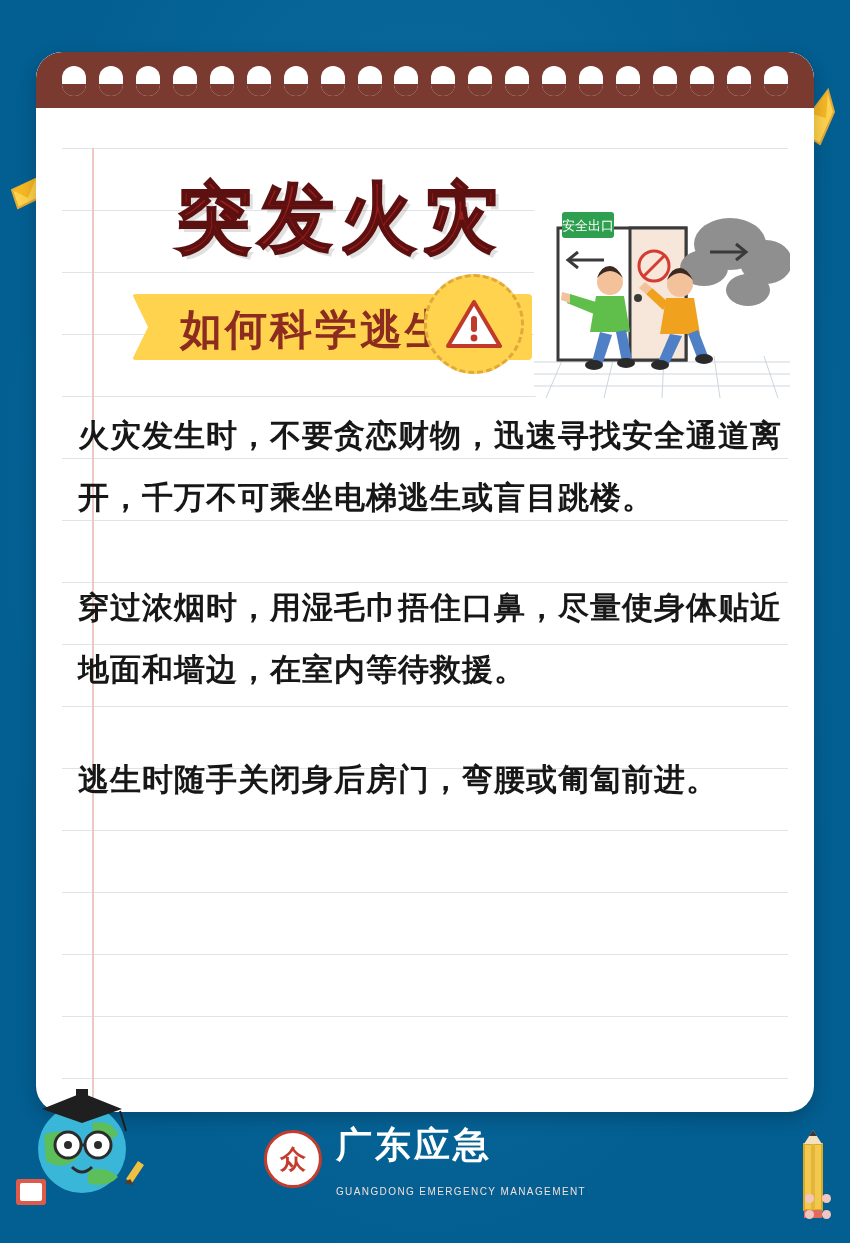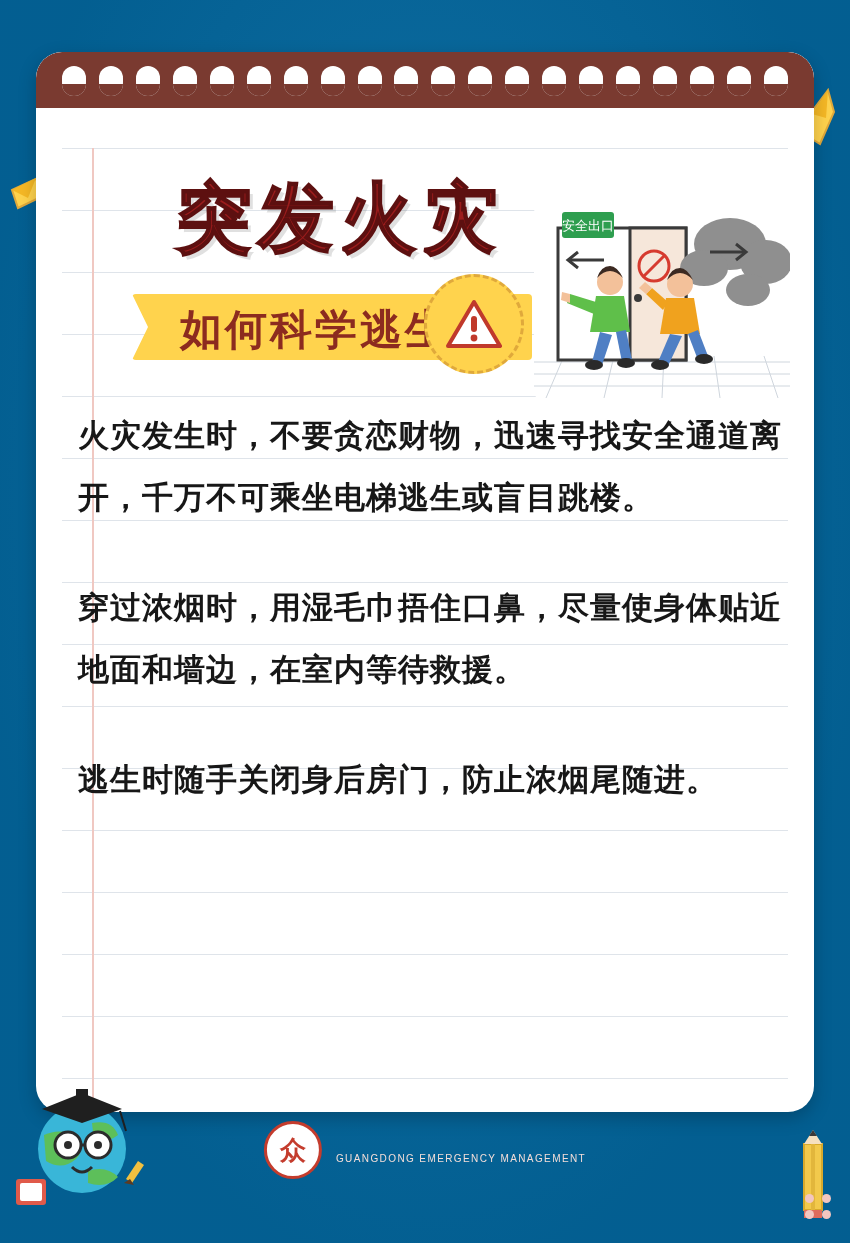--- a/index.html
+++ b/index.html
@@ -433,21 +433,21 @@
               <ellipse cx="126" cy="159" rx="9" ry="5" fill="#2a2a2a"></ellipse>
               <ellipse cx="170" cy="153" rx="9" ry="5" fill="#2a2a2a"></ellipse>
             </g>
           </svg>
         </div>
       </div>
 
       <div class="body-text">
         <p class="para">火灾发生时，不要贪恋财物，迅速寻找安全通道离开，千万不可乘坐电梯逃生或盲目跳楼。</p>
         <p class="para">穿过浓烟时，用湿毛巾捂住口鼻，尽量使身体贴近地面和墙边，在室内等待救援。</p>
-        <p class="para">逃生时随手关闭身后房门，防止浓烟尾随进。</p>
+        <p class="para">逃生时随手关闭身后房门，弯腰或匍匐前进。</p>
       </div>
 
     </div>
   </div>
 
   <div class="mascot">
     <svg width="150" height="130" viewBox="0 0 150 130">
       <circle cx="68" cy="62" r="44" fill="#39b6d8"></circle>
       <path d="M30 48 q18 -8 30 2 q12 12 2 22 q-14 12 -30 2z" fill="#5dbf5a"></path>
       <path d="M78 36 q20 -4 26 12 q-10 8 -24 6z" fill="#5dbf5a"></path>
@@ -484,18 +484,19 @@
     <div class="dot"></div>
       <div class="dot"></div>
   </div>
 
   <div class="footer">
     <div class="brand">
       <div class="brand-emblem">
         <span>众</span>
       </div>
       <div>
+        <div class="brand-text-cn">广东应急</div>
         <div class="brand-text-en">GUANGDONG EMERGENCY MANAGEMENT</div>
       </div>
     </div>
   </div>
 
 </div>
 
 </body></html>

